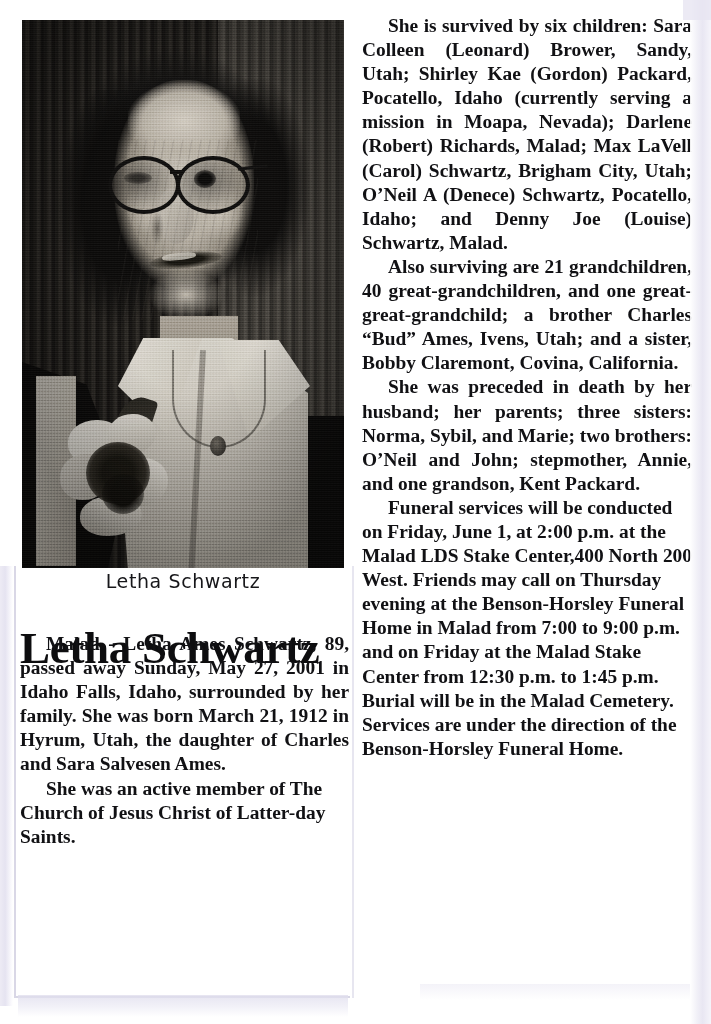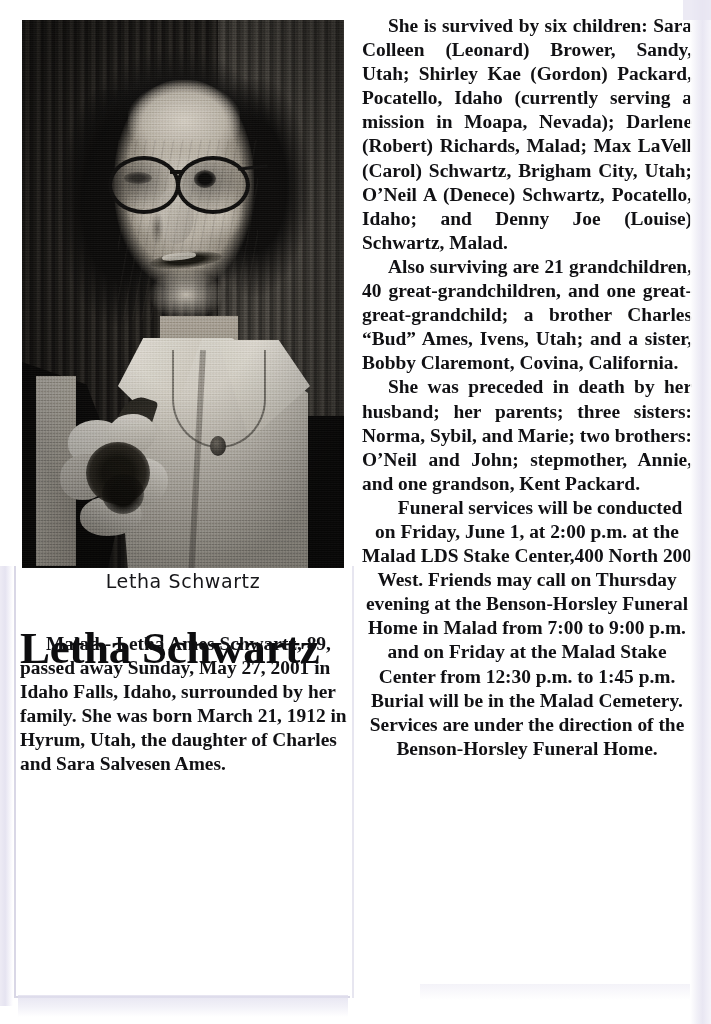--- a/index.html
+++ b/index.html
@@ -375,21 +375,21 @@
   }
   .col p {
     margin: 0 0 0 0;
     text-indent: 26px;
     text-align: justify;
     -webkit-hyphens: none;
     hyphens: none;
   }
   .col p:last-child { text-align: left; }
   #col-left p.last-para { text-align: left; }
-  #col-right p.last-para { text-align: center; }
+  #col-right p.last-para { text-align: left; }
 </style>
 </head>
 <body>
 
 <div id="clipping">
 
   <div id="photo-wrap">
     <div class="ph bg-curtain"></div>
     <div class="ph bg-curtain-light"></div>
     <div class="ph hair"></div>
@@ -434,20 +434,21 @@
     <div class="ph photo-grain"></div>
     <div class="ph photo-vignette"></div>
   </div>
 
   <div id="photo-caption">Letha Schwartz</div>
 
   <h1 id="headline">Letha Schwartz</h1>
 
   <div id="col-left" class="col">
     <p>Malad - Letha Ames Schwartz, 89, passed away Sunday, May 27, 2001 in Idaho Falls, Idaho, surrounded by her family. She was born March 21, 1912 in Hyrum, Utah, the daughter of Charles and Sara Salvesen Ames.</p>
+    <p class="last-para">She was an active member of The Church of Jesus Christ of Latter-day Saints.</p>
   </div>
 
   <div id="col-right" class="col">
     <p>She is survived by six children: Sara Colleen (Leonard) Brower, Sandy, Utah; Shirley Kae (Gordon) Packard, Pocatello, Idaho (currently serving a mission in Moapa, Nevada); Darlene (Robert) Richards, Malad; Max LaVell (Carol) Schwartz, Brigham City, Utah; O’Neil A (Denece) Schwartz, Pocatello, Idaho; and Denny Joe (Louise) Schwartz, Malad.</p>
     <p>Also surviving are 21 grandchildren, 40 great-grandchildren, and one great-great-grandchild; a brother Charles “Bud” Ames, Ivens, Utah; and a sister, Bobby Claremont, Covina, California.</p>
     <p>She was preceded in death by her husband; her parents; three sisters: Norma, Sybil, and Marie; two brothers: O’Neil and John; stepmother, Annie, and one grandson, Kent Packard.</p>
     <p class="last-para">Funeral services will be conducted on Friday, June 1, at 2:00 p.m. at the Malad LDS Stake Center,400 North 200 West. Friends may call on Thursday evening at the Benson-Horsley Funeral Home in Malad from 7:00 to 9:00 p.m. and on Friday at the Malad Stake Center from 12:30 p.m. to 1:45 p.m. Burial will be in the Malad Cemetery. Services are under the direction of the Benson-Horsley Funeral Home.</p>
   </div>
 
   <div class="scan-band-left"></div>

